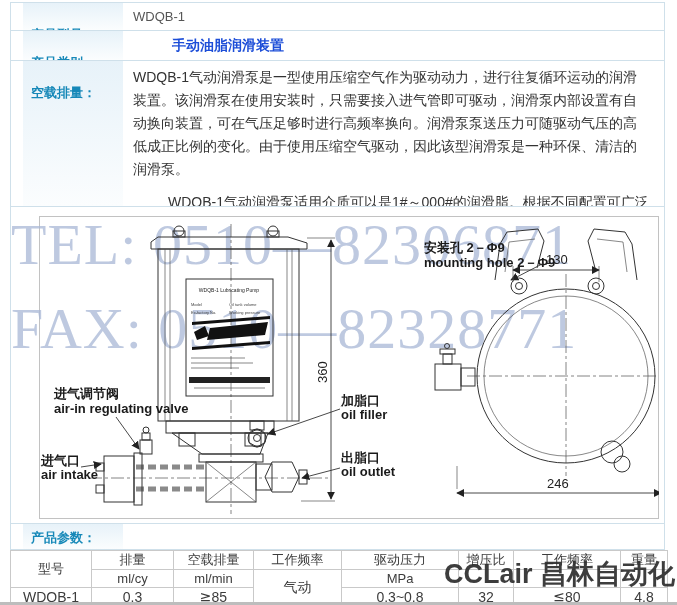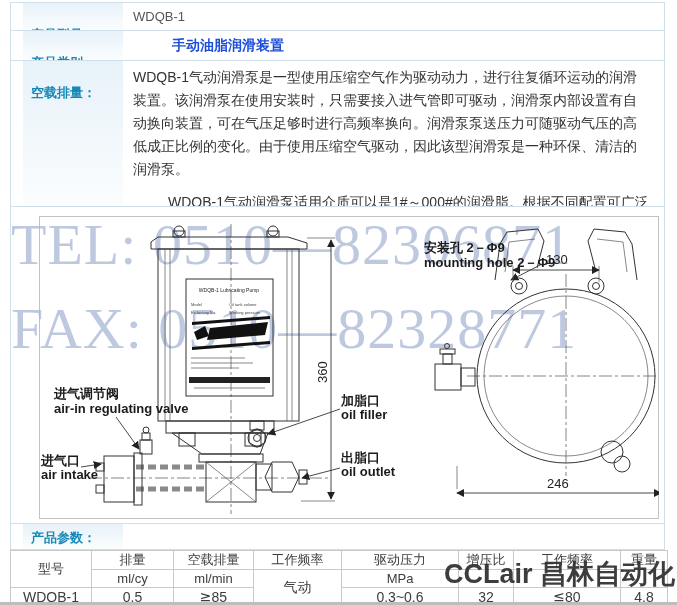--- a/index.html
+++ b/index.html
@@ -271,23 +271,23 @@
     <td>ml/cy</td>
     <td>ml/min</td>
     <td rowspan="2" class="data">气动</td>
     <td>MPa</td>
     <td></td>
     <td></td>
     <td></td>
   </tr>
   <tr class="data">
     <td class="data">WDQB-1</td>
-    <td class="data">0.5</td>
+    <td class="data">0.3</td>
     <td class="data">≧85</td>
-    <td class="data">0.3~0.6</td>
+    <td class="data">0.3~0.8</td>
     <td class="data">32</td>
     <td class="data">≦80</td>
     <td class="data">4.8</td>
   </tr>
 </tbody>
   </table>
 
 <div id="brand-wm">CCLair 昌林自动化</div>
 
 <div id="bottom-band"></div>

